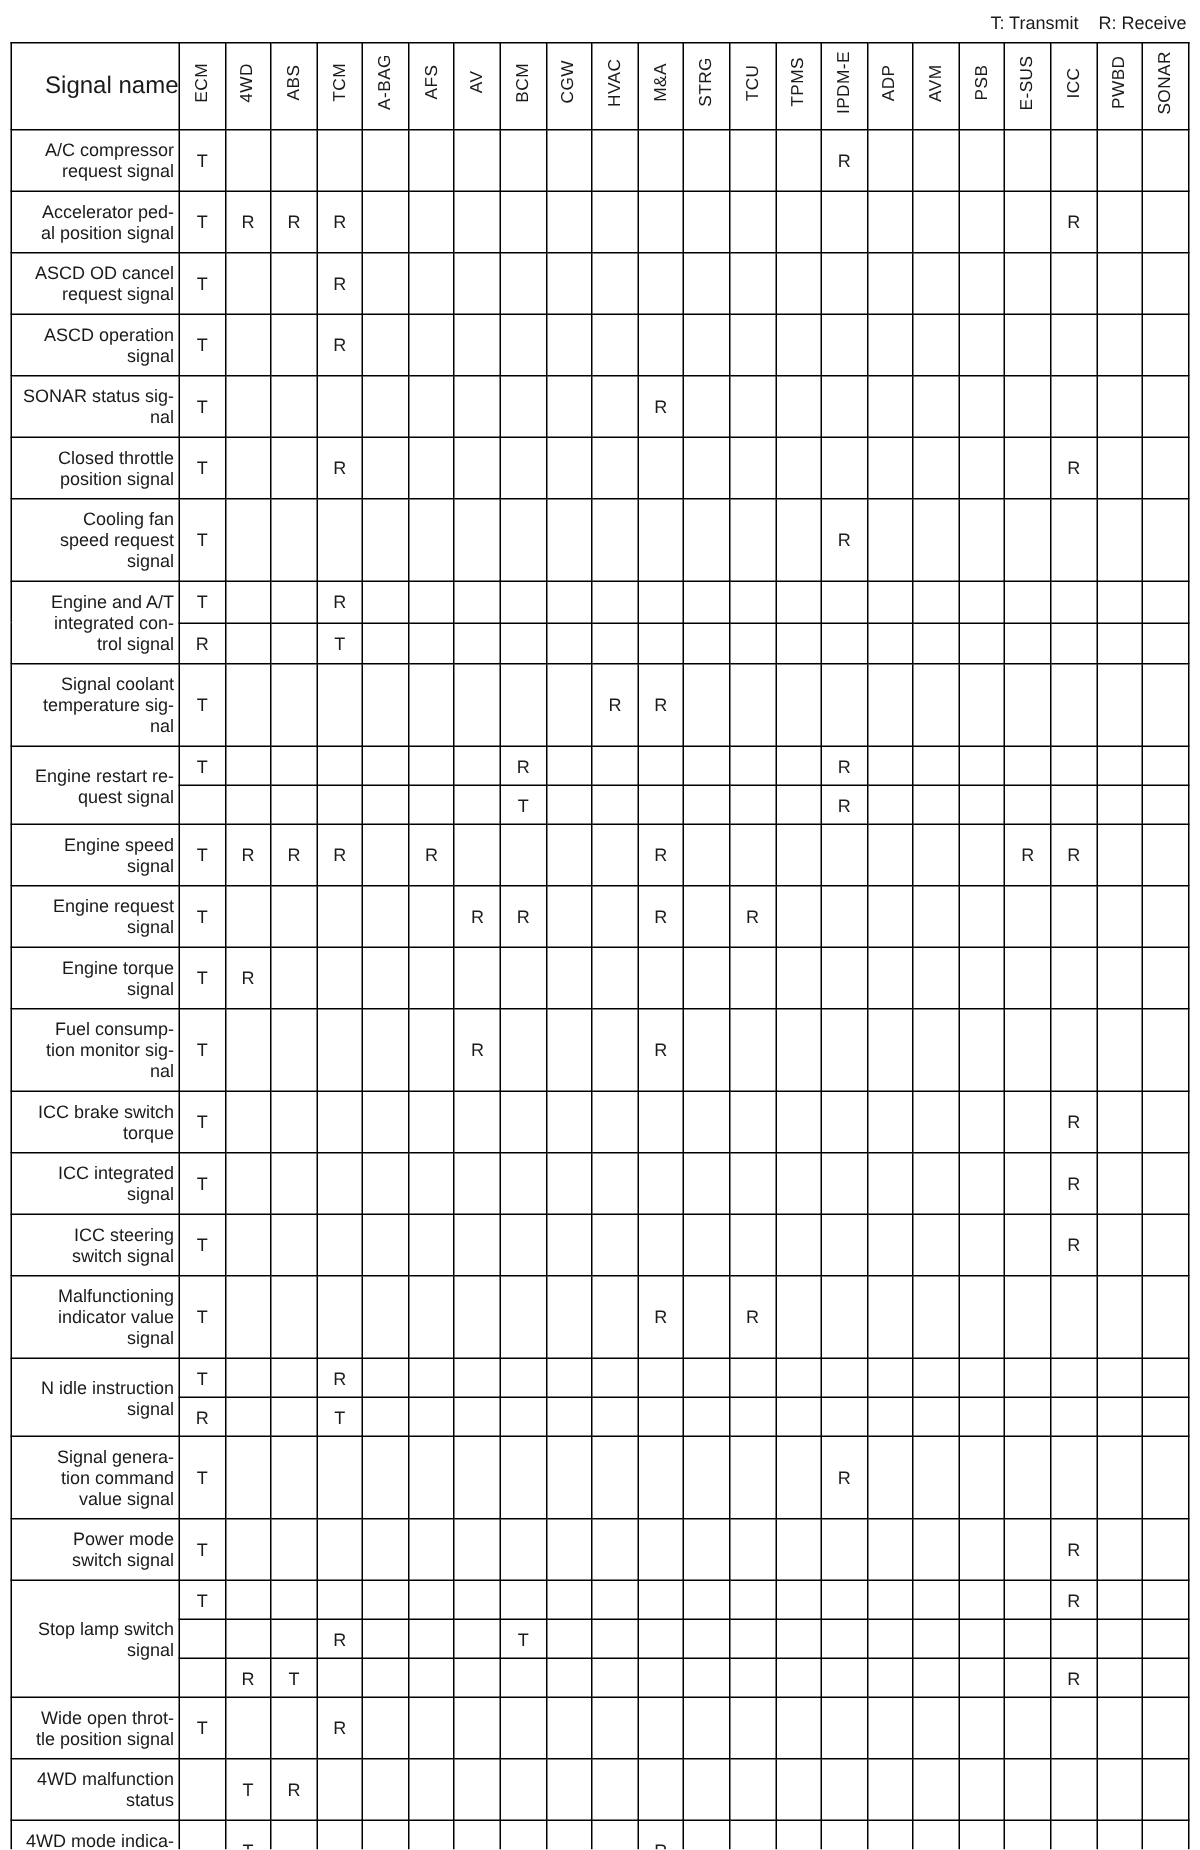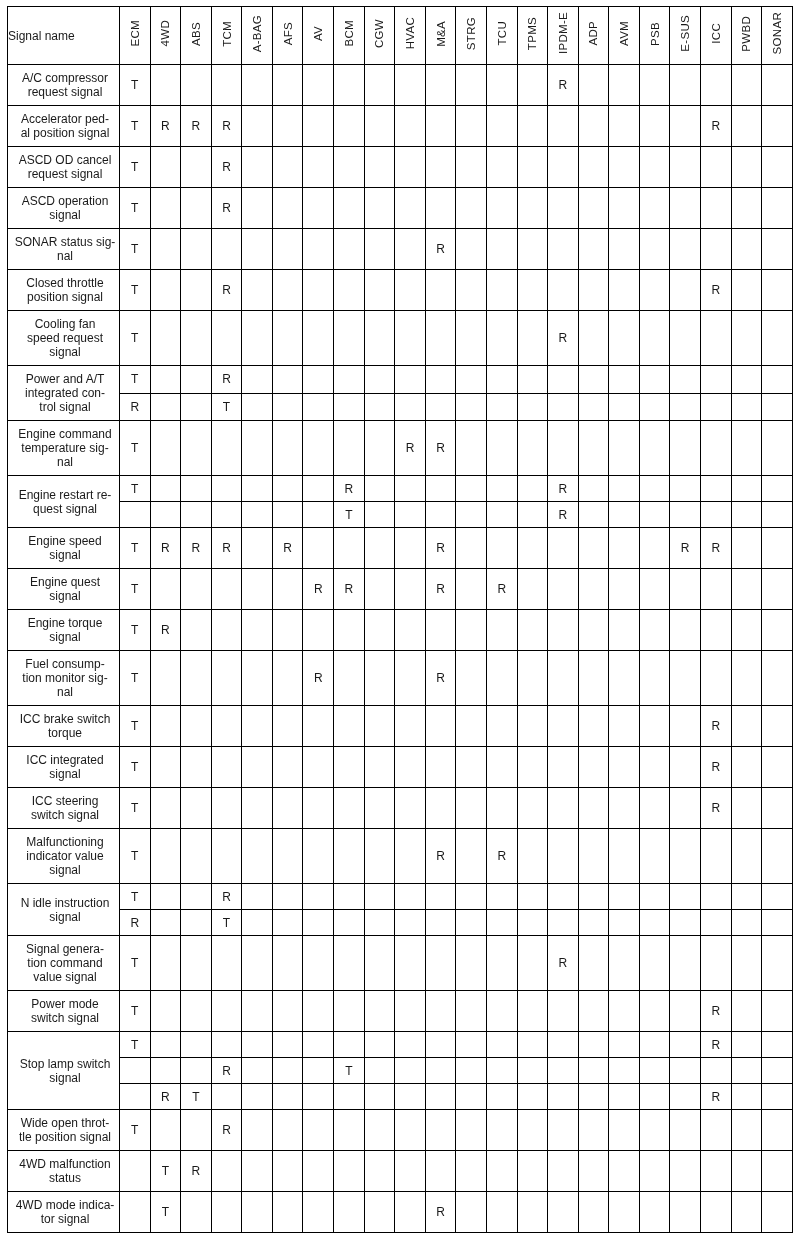--- a/index.html
+++ b/index.html
@@ -27,60 +27,61 @@
     border-collapse:collapse;
     table-layout:fixed;
     width:786px;
     border:1.5px solid #000;
   }
   th, td {
     border:1px solid #000;
   }
   th.corner {
     width:112px;
-    font-size:12px;
+    font-size:16px;
     font-weight:normal;
-    text-align:left;
+    text-align:right;
     vertical-align:middle;
   }
   th.col-head {
     height:58px;
     vertical-align:middle;
     text-align:center;
     font-weight:normal;
     padding:3px 0;
   }
   th.col-head .vtext {
     display:inline-block;
     writing-mode:vertical-rl;
     transform:rotate(180deg);
     font-size:11.5px;
     letter-spacing:0.3px;
     white-space:nowrap;
   }
   td.signal {
     font-size:12px;
-    text-align:center;
+    text-align:right;
     vertical-align:middle;
     padding:6px 3px 6px 6px;
     line-height:14px;
     white-space:pre-line;
   }
   td.mark {
     text-align:center;
     vertical-align:middle;
     font-size:12px;
     height:26px;
     padding:0;
   }
 </style>
 </head>
 <body>
 
 <div class="page">
+  <div class="legend">T: Transmit    R: Receive</div>
 
   <table class="signal-table">
     <thead>
       <tr id="header-row">
           <th class="corner">Signal name</th>
           <th class="col-head"><span class="vtext">ECM</span></th>
           <th class="col-head"><span class="vtext">4WD</span></th>
           <th class="col-head"><span class="vtext">ABS</span></th>
           <th class="col-head"><span class="vtext">TCM</span></th>
           <th class="col-head"><span class="vtext">A-BAG</span></th>
@@ -281,21 +282,21 @@
           <td class="mark">R</td>
           <td class="mark"></td>
           <td class="mark"></td>
           <td class="mark"></td>
           <td class="mark"></td>
           <td class="mark"></td>
           <td class="mark"></td>
           <td class="mark"></td>
         </tr>
         <tr>
-          <td class="signal" rowspan="2">Power and A/T
+          <td class="signal" rowspan="2">Engine and A/T
 integrated con-
 trol signal</td>
           <td class="mark">T</td>
           <td class="mark"></td>
           <td class="mark"></td>
           <td class="mark">R</td>
           <td class="mark"></td>
           <td class="mark"></td>
           <td class="mark"></td>
           <td class="mark"></td>
@@ -332,21 +333,21 @@
           <td class="mark"></td>
           <td class="mark"></td>
           <td class="mark"></td>
           <td class="mark"></td>
           <td class="mark"></td>
           <td class="mark"></td>
           <td class="mark"></td>
           <td class="mark"></td>
         </tr>
         <tr>
-          <td class="signal" rowspan="1">Engine command
+          <td class="signal" rowspan="1">Signal coolant
 temperature sig-
 nal</td>
           <td class="mark">T</td>
           <td class="mark"></td>
           <td class="mark"></td>
           <td class="mark"></td>
           <td class="mark"></td>
           <td class="mark"></td>
           <td class="mark"></td>
           <td class="mark"></td>
@@ -435,21 +436,21 @@
           <td class="mark"></td>
           <td class="mark"></td>
           <td class="mark"></td>
           <td class="mark"></td>
           <td class="mark">R</td>
           <td class="mark">R</td>
           <td class="mark"></td>
           <td class="mark"></td>
         </tr>
         <tr>
-          <td class="signal" rowspan="1">Engine quest
+          <td class="signal" rowspan="1">Engine request
 signal</td>
           <td class="mark">T</td>
           <td class="mark"></td>
           <td class="mark"></td>
           <td class="mark"></td>
           <td class="mark"></td>
           <td class="mark"></td>
           <td class="mark">R</td>
           <td class="mark">R</td>
           <td class="mark"></td>

